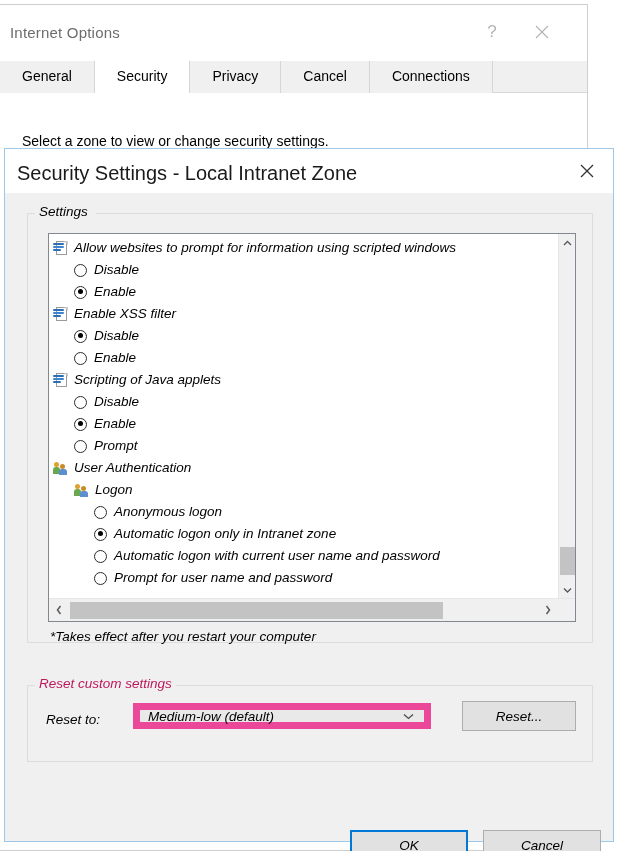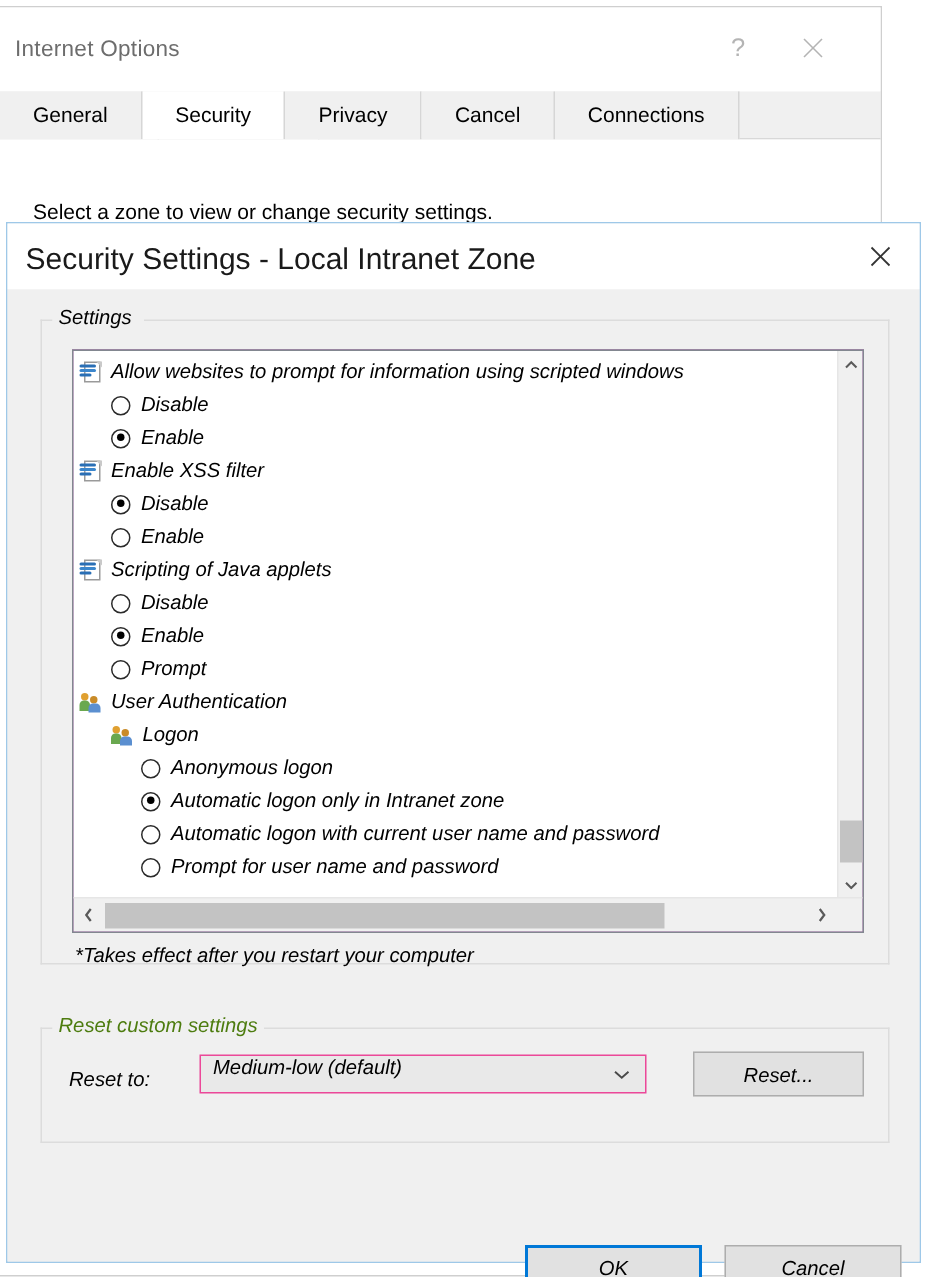--- a/index.html
+++ b/index.html
@@ -319,32 +319,32 @@
   #reset-group::before,
   #reset-group::after {
     content:""; position:absolute; top:0; height:1px; background:#dcdcdc;
   }
   #reset-group::before { left:-1px; width:8px; }
   #reset-group::after  { left:148px; right:-1px; }
   #reset-legend {
     position: absolute; left: 7px; top: -9px;
     background: #f0f0f0;
     padding: 0 4px;
-    font-size: 13.5px; color: #4d7c0f;
+    font-size: 13.5px; color: #be185d;
   }
   #reset-to-label {
     position: absolute; left: 18px; top: 27px;
     font-size: 13.5px;
   }
   #reset-combo {
     position: absolute; left: 105px; top: 18px;
     width: 298px; height: 26px;
     background: #e9e9e9;
-    border: 1px solid #ec4899;
-    display: flex; align-items: flex-start;
+    border: 7px solid #ec4899;
+    display: flex; align-items: center;
   }
   #reset-combo-value {
     padding-left: 8px; font-size: 13.5px; color: #000;
   }
   #reset-combo-arrow {
     position: absolute; right: 10px; top: 0;
     height: 100%;
     display: flex; align-items: center;
     color: #4a4a4a; font-size: 9px;
   }

